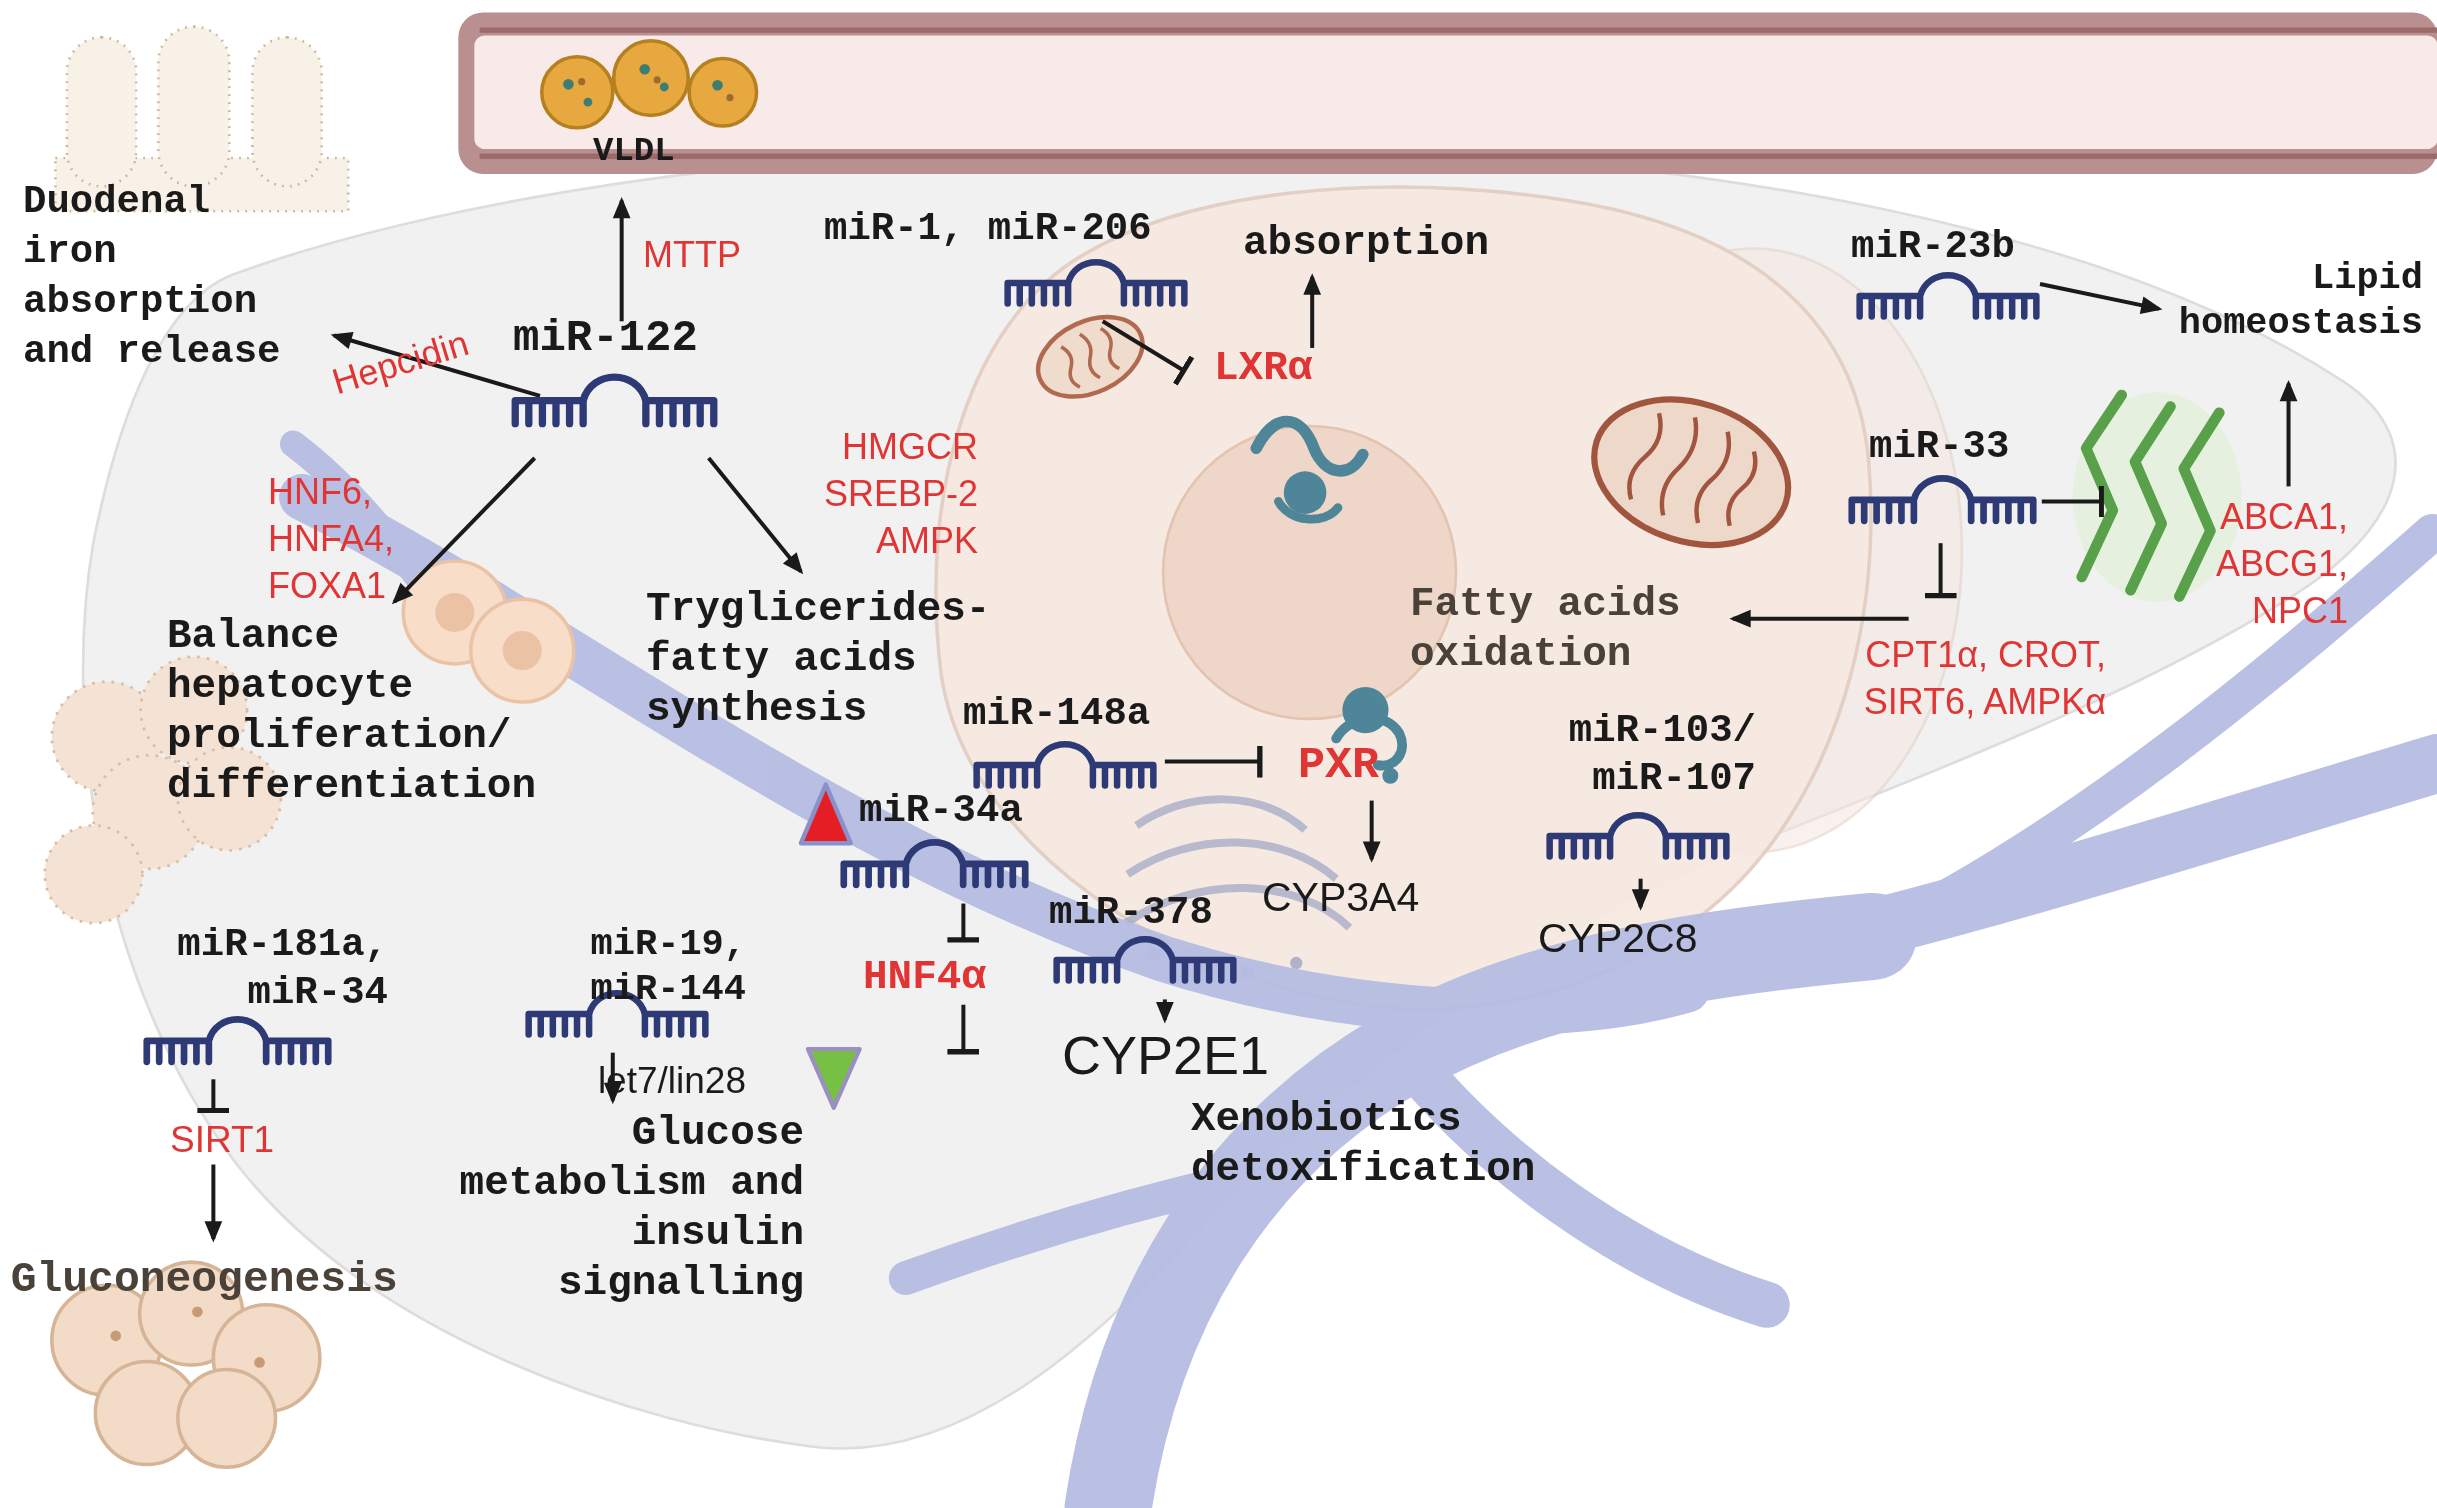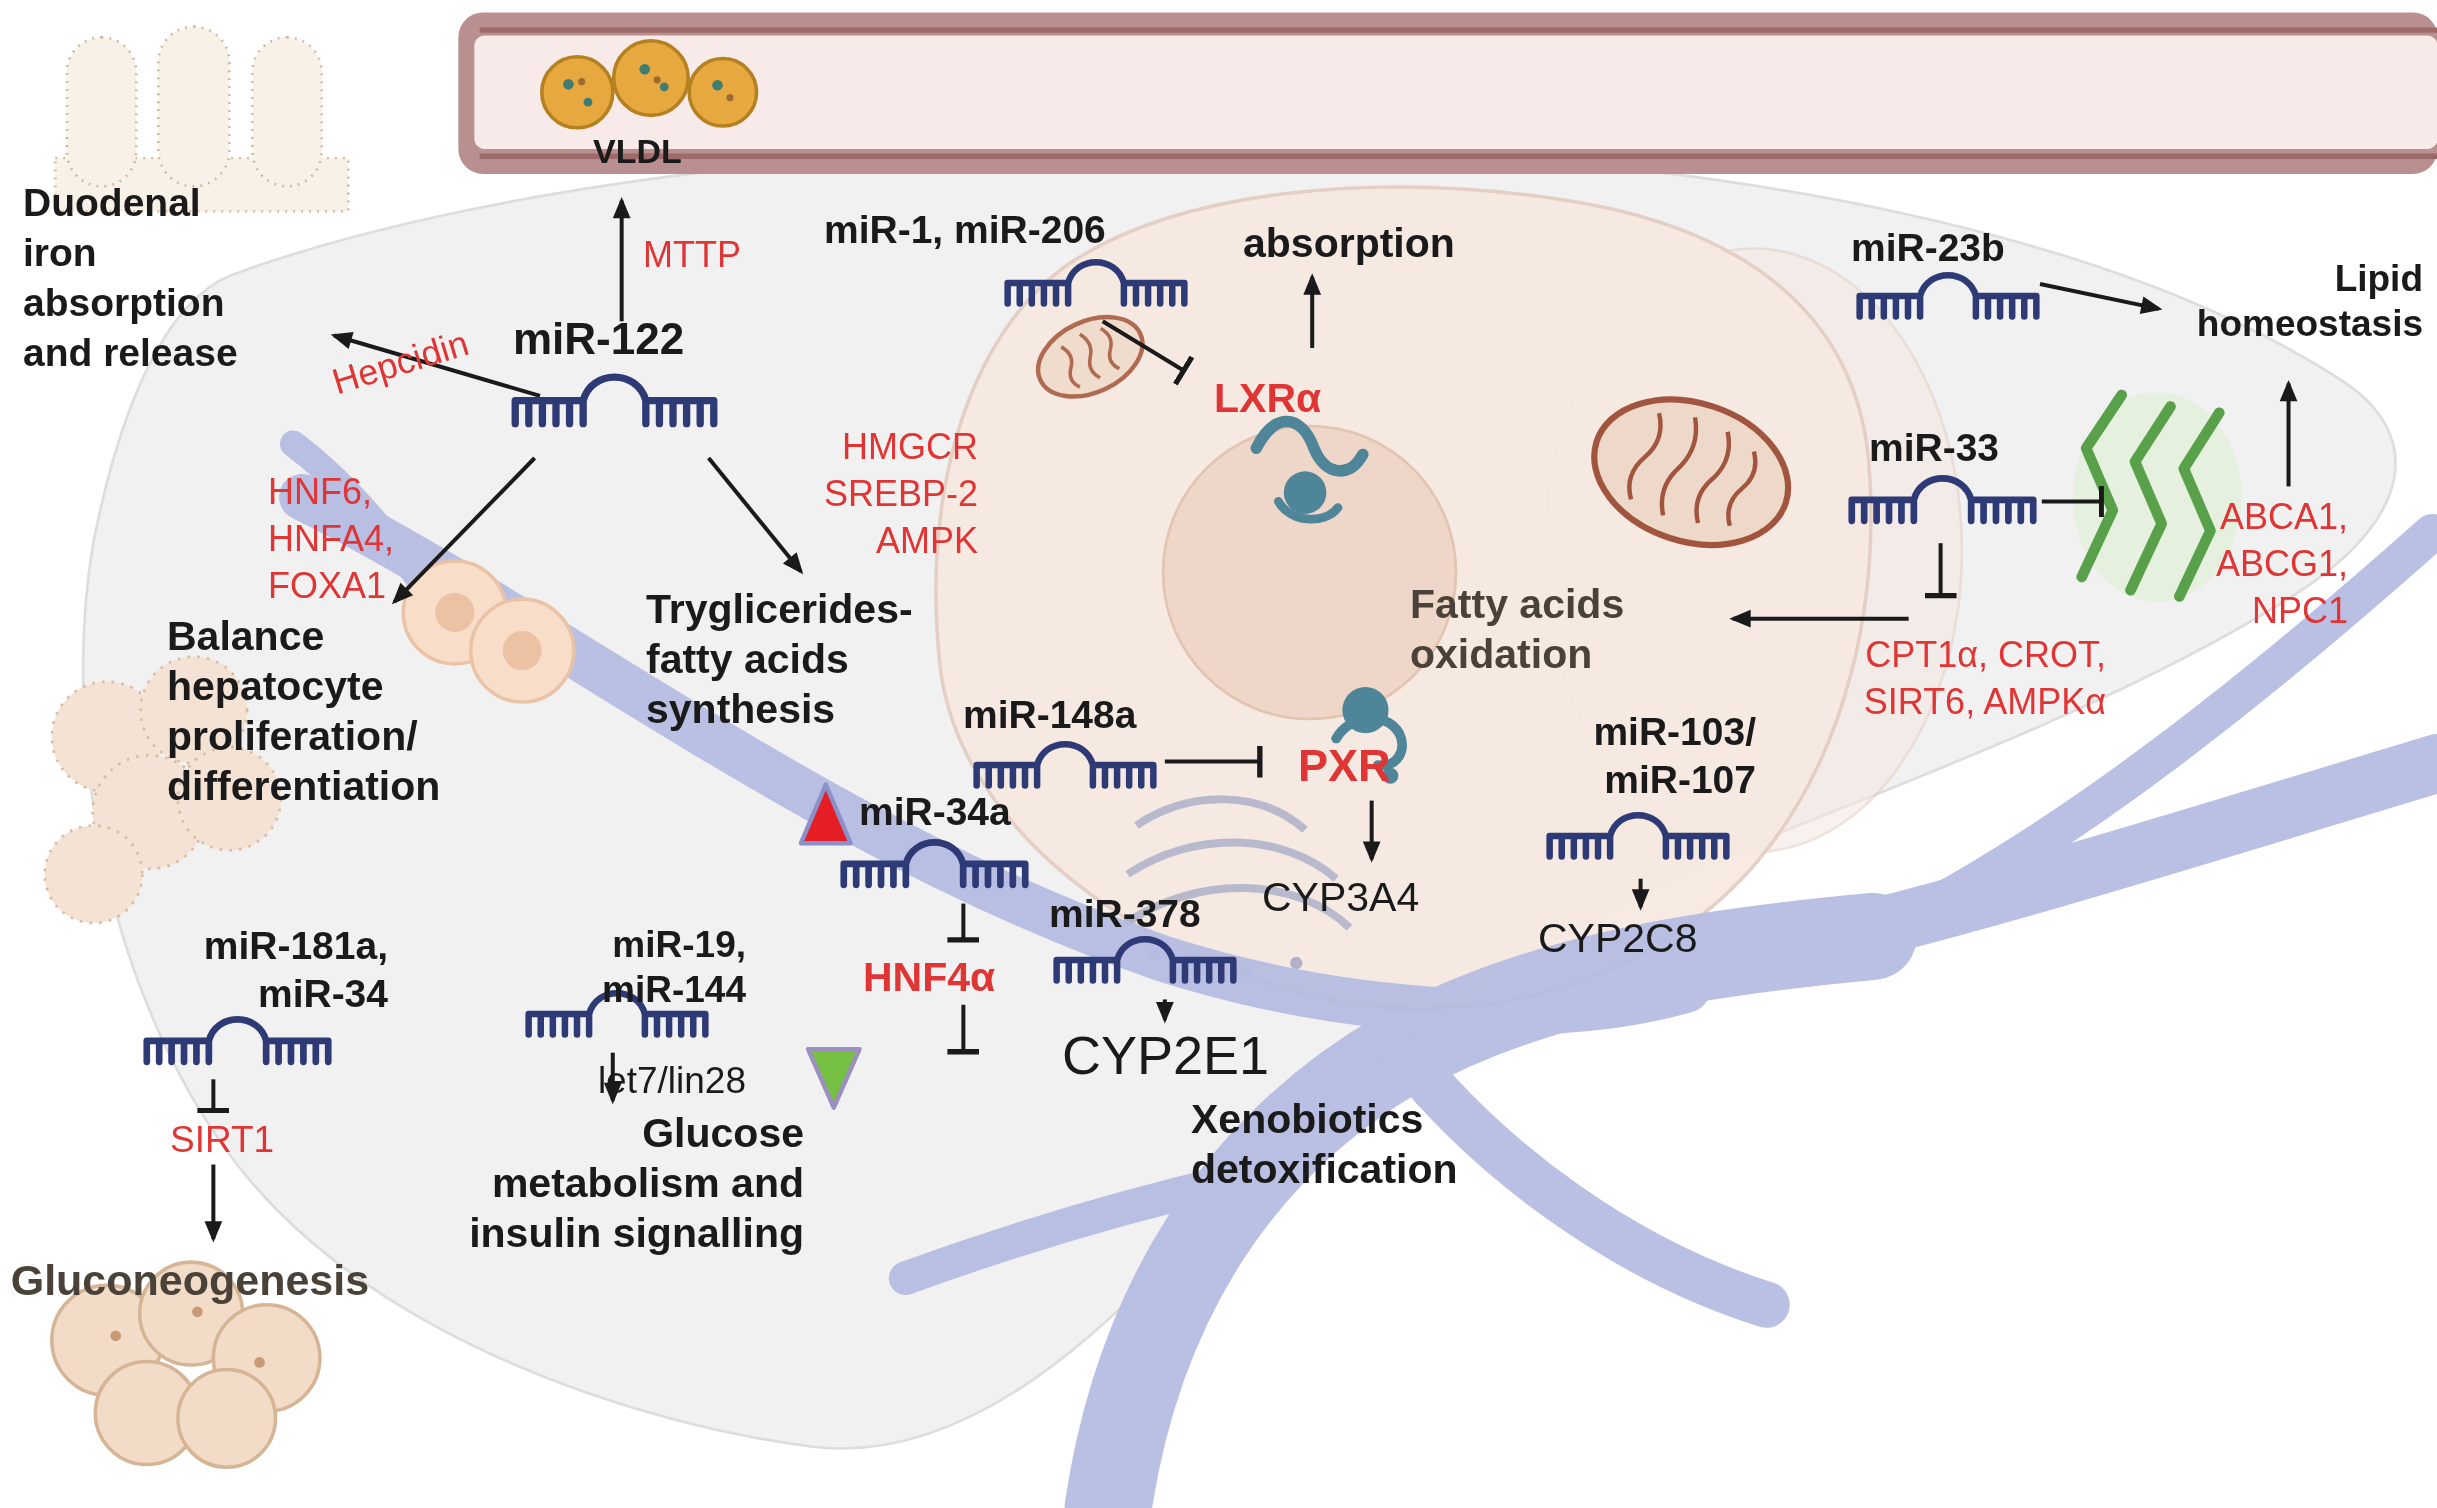--- a/index.html
+++ b/index.html
@@ -10,21 +10,21 @@
     font-family:"Liberation Sans", sans-serif;
     background:#ffffff;
   }
   svg.layer { position:absolute; left:0; top:0; pointer-events:none; }
   .lbl {
     position:absolute;
     color:#1a1a1a;
     white-space:pre-line;
     line-height:1.22;
   }
-  .bold { font-weight:700; }
+  .bold { font-weight:700;font-family:Liberation Mono, monospace; }
   .red  { color:#e03535; }
   .muted{ color:#4a4238; }
   .center { text-align:right; }
   .hp { position:absolute; overflow:visible; }
 </style>
 </head>
 <body>
 
 <div id="canvas">
 
@@ -263,21 +263,21 @@
 FOXA1</div>
 
   <div class="lbl red center" style="left:774px;top:424px;width:204px;font-size:36px;line-height:1.3">HMGCR
 SREBP-2
 AMPK</div>
 
   <div class="lbl bold" style="left:824px;top:206px;font-size:39px">miR-1, miR-206</div>
 
   <div class="lbl bold" style="left:1243px;top:218px;font-size:41px">absorption</div>
 
-  <div class="lbl bold red" style="left:1214px;top:373px;font-size:41px">LXRα</div>
+  <div class="lbl bold red" style="left:1214px;top:343px;font-size:41px">LXRα</div>
 
   <div class="lbl bold" style="left:1851px;top:224px;font-size:39px">miR-23b</div>
 
   <div class="lbl bold center" style="left:2166px;top:256px;width:257px;font-size:37px">Lipid
 homeostasis</div>
 
   <div class="lbl bold" style="left:1869px;top:424px;font-size:39px">miR-33</div>
 
   <div class="lbl red center" style="left:2153px;top:494px;width:195px;font-size:36px;line-height:1.3">ABCA1,
 ABCG1,

